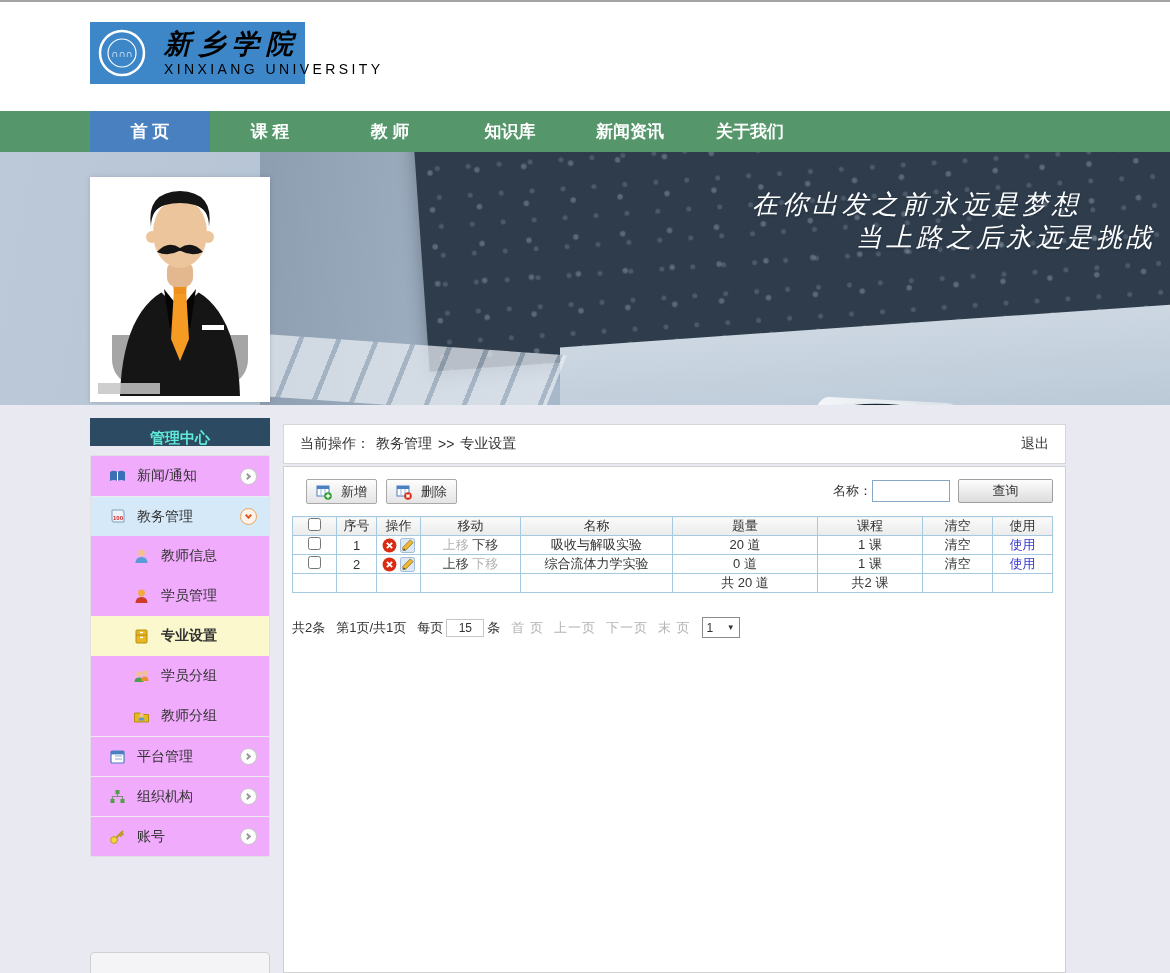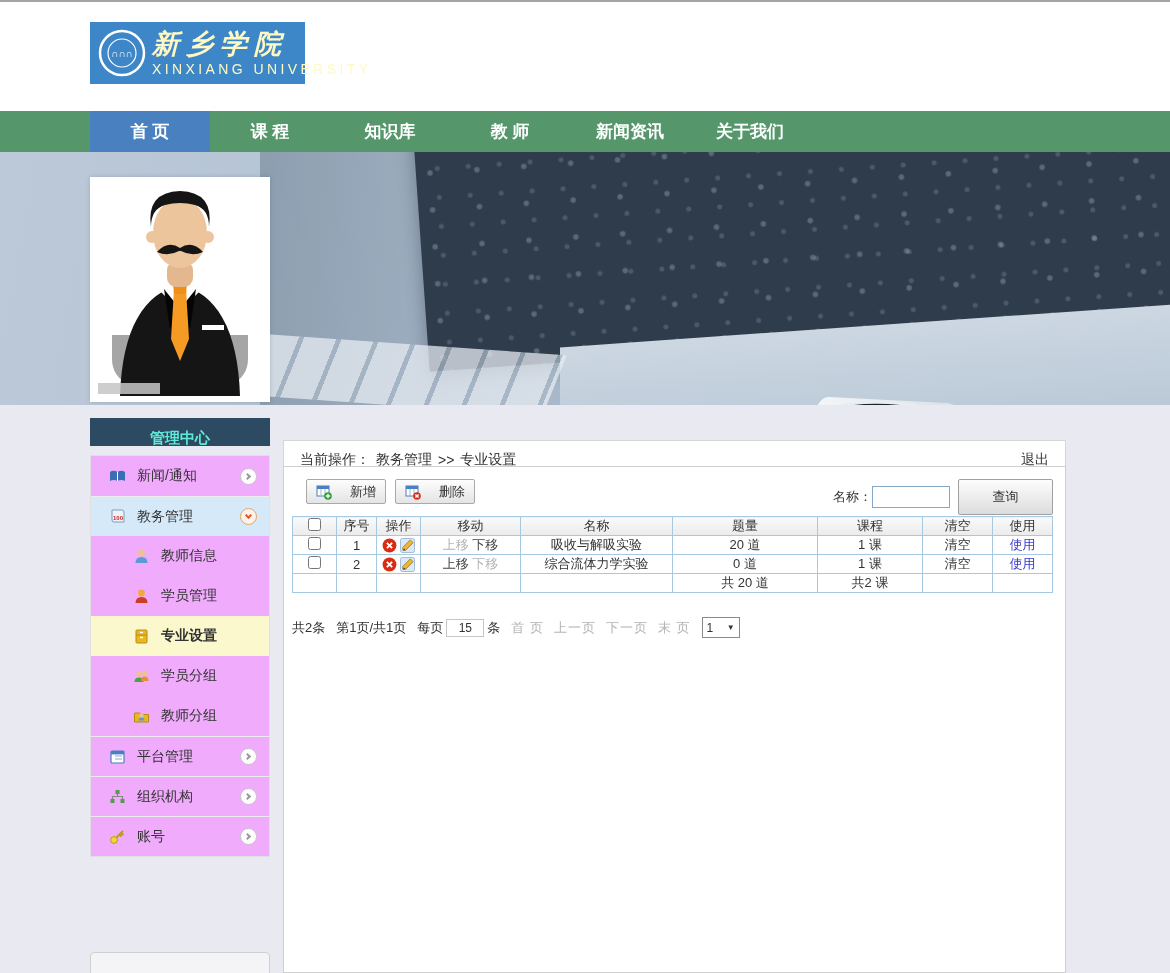--- a/index.html
+++ b/index.html
@@ -5,21 +5,21 @@
   * { margin:0; padding:0; box-sizing:border-box; }
   html,body { width:1170px; height:973px; }
   body { font-family:"Liberation Sans","DejaVu Sans",sans-serif; background:#fff; position:relative; overflow:hidden; }
   #page { position:absolute; inset:0; width:1170px; height:973px; }
 
   
   .top-line { position:absolute; left:0; top:0; width:1170px; height:2px; background:#a3a3a3; }
   .header { position:absolute; left:0; top:2px; width:1170px; height:109px; background:#fff; }
   .logo { position:absolute; left:90px; top:20px; width:215px; height:62px; background:#3d87c8; display:flex; align-items:center; padding-left:8px; }
   .seal { width:48px; height:48px; flex:0 0 48px; }
-  .logo-txt { margin-left:6px; color:#fef9c3; }
+  .logo-txt { margin-left:18px; color:#000000; }
   .logo-cn { font-family:"DejaVu Serif","Liberation Serif",serif; font-style:italic; font-weight:bold; font-size:27px; letter-spacing:7px; white-space:nowrap; line-height:30px; }
   .logo-en { font-size:14px; letter-spacing:3.4px; white-space:nowrap; margin-top:2px; }
 
   
   .nav { position:absolute; left:0; top:111px; width:1170px; height:41px; background:#55976b; }
   .nav-inner { margin-left:90px; display:flex; }
   .nav-item { width:120px; height:41px; line-height:41px; text-align:center; color:#fff; font-size:17px; font-weight:bold; cursor:pointer; }
   .nav-item.active { background:#4880c0; }
 
   
@@ -38,21 +38,21 @@
   .slogan { position:absolute; right:10px; top:36px; text-align:right; color:#fff; font-family:"DejaVu Serif","Liberation Serif",serif; font-style:italic; font-size:26px; letter-spacing:4px; line-height:33px; text-shadow:0 1px 3px rgba(20,30,45,.4); }
   .slogan .l1 { margin-right:78px; }
   .slogan .l2 { margin-right:4px; }
   .avatar-card { position:absolute; left:90px; top:25px; width:180px; height:225px; background:#fff; box-shadow:0 0 4px rgba(60,80,100,.25); }
   .avatar-card svg { display:block; }
   .watermark { position:absolute; left:8px; bottom:8px; width:62px; height:11px; background:#c6c6c6; opacity:.85; }
 
   
   .content-bg { position:absolute; left:0; top:405px; width:1170px; height:568px; background:#e9eaf1; }
 
-  .crumb-bar { position:absolute; left:283px; top:440px; width:783px; height:40px; background:#fff; border:1px solid #d6d6d6; display:flex; align-items:center; padding:16px 16px; font-size:14px; color:#333; }
+  .crumb-bar { position:absolute; left:283px; top:424px; width:783px; height:40px; background:#fff; border:1px solid #d6d6d6; display:flex; align-items:center; padding:16px 16px; font-size:14px; color:#333; }
   .crumb-bar .spacer { flex:1; }
   .crumb-part { margin-right:6px; }
   .logout { color:#333; cursor:pointer; }
 
   
   .sidebar { position:absolute; left:90px; top:418px; width:180px; }
   .side-header { height:28px; background:#2d4a63; color:#5eead4; font-size:15px; font-weight:bold; text-align:center; line-height:40px; }
   .side-panel { margin-top:9px; background:#f0abfc; border:1px solid #e0e0e0; }
   .side-item { height:40px; display:flex; align-items:center; padding:0 12px 0 18px; font-size:14px; color:#333; cursor:pointer; }
   .side-item .icn { width:17px; height:17px; flex:0 0 17px; margin-right:11px; }
@@ -64,25 +64,25 @@
   .chev-circle { width:17px; height:17px; border:1px solid #c4c4c4; border-radius:50%; display:flex; align-items:center; justify-content:center; background:#fff; }
   .chev-r { width:5px; height:5px; border-top:2px solid #9a9a9a; border-right:2px solid #9a9a9a; transform:rotate(45deg); margin-left:-2px; }
   .chev-circle.orange { border-color:#e8a25a; background:#fdf3ea; }
   .chev-d { width:5px; height:5px; border-top:2px solid #e05a2b; border-right:2px solid #e05a2b; transform:rotate(135deg); margin-top:-2px; }
 
   .side-footer { position:absolute; left:90px; top:952px; width:180px; height:22px; background:#f4f4f6; border:1px solid #d0d0d0; border-radius:4px 4px 0 0; }
 
   
   .main-panel { position:absolute; left:283px; top:466px; width:783px; height:507px; background:#fff; border:1px solid #d0d0d0; }
   .toolbar { position:absolute; left:22px; top:12px; display:flex; gap:9px; }
-  .tbtn { display:inline-flex; align-items:center; gap:18px; height:25px; padding:0 9px; font-size:13px; color:#333;
+  .tbtn { display:inline-flex; align-items:center; gap:9px; height:25px; padding:0 9px; font-size:13px; color:#333;
     background:linear-gradient(#fdfdfd,#e4e4e4); border:1px solid #a9a9a9; border-radius:2px; cursor:pointer; }
   .search-box { position:absolute; right:12px; top:12px; display:flex; align-items:center; font-size:13px; color:#333; }
   .search-box input { width:78px; height:22px; border:1px solid #86a7c5; margin-right:8px; padding:0 4px; font-size:13px; }
-  .qbtn { width:95px; height:36px; font-size:13px; color:#333; background:linear-gradient(#fdfdfd,#dcdcdc); border:1px solid #a0a0a0; border-radius:2px; cursor:pointer; }
+  .qbtn { width:95px; height:24px; font-size:13px; color:#333; background:linear-gradient(#fdfdfd,#dcdcdc); border:1px solid #a0a0a0; border-radius:2px; cursor:pointer; }
 
   table.grid { position:absolute; left:8px; top:49px; border-collapse:collapse; table-layout:fixed; }
   table.grid th, table.grid td { border:1px solid #a6c9e2; height:14px; text-align:center; font-size:13px; color:#333; font-weight:normal; padding:0 2px; overflow:hidden; white-space:nowrap; }
   table.grid th { background:linear-gradient(#fafafa,#ebebeb); }
   .op-cell { display:flex; align-items:center; justify-content:center; gap:3px; }
   .mv-on { color:#444; cursor:pointer; }
   .mv-off { color:#b3b3b3; }
   .lnk-blue { color:#3a3ad0; cursor:pointer; }
   .lnk-dark { color:#333; cursor:pointer; }
 
@@ -110,35 +110,39 @@
         <div class="logo-cn">新乡学院</div>
         <div class="logo-en">XINXIANG UNIVERSITY</div>
       </div>
     </div>
   </div>
 
   <div class="nav">
     <div class="nav-inner">
       <div class="nav-item active">首 页</div>
       <div class="nav-item">课 程</div>
+      <div class="nav-item">教 师</div>
       <div class="nav-item">知识库</div>
-      <div class="nav-item">教 师</div>
       <div class="nav-item">新闻资讯</div>
       <div class="nav-item">关于我们</div>
     </div>
   </div>
 
   <div class="banner">
     <div class="mid-haze"></div>
     <div class="rain-panel"></div>
     <div class="table-strip"></div>
     <div class="keyboard"></div>
 
     <div class="cup"></div>
     <div class="coffee"></div>
+    <div class="slogan">
+      <div class="l1">在你出发之前永远是梦想</div>
+      <div class="l2">当上路之后永远是挑战</div>
+    </div>
     <div class="avatar-card">
       <svg width="180" height="225" viewBox="0 0 180 225">
         <rect width="180" height="225" fill="#ffffff"></rect>
         <path d="M22 158 L158 158 L158 182 Q158 216 90 219 Q22 216 22 182 Z" fill="#a5a5a5"></path>
         <path d="M30 219 C32 152 54 116 90 108 C126 116 148 152 150 219 Z" fill="#151515"></path>
         <path d="M68 112 L90 134 L112 112 L106 105 L74 105 Z" fill="#ffffff"></path>
         <path d="M74 112 L90 132 L80 152 Z" fill="#050505"></path>
         <path d="M106 112 L90 132 L100 152 Z" fill="#050505"></path>
         <path d="M84 112 L96 112 L99 162 L90 184 L81 162 Z" fill="#f59a23"></path>
         <path d="M83 106 L97 106 L96 117 L84 117 Z" fill="#ef8f1a"></path>

